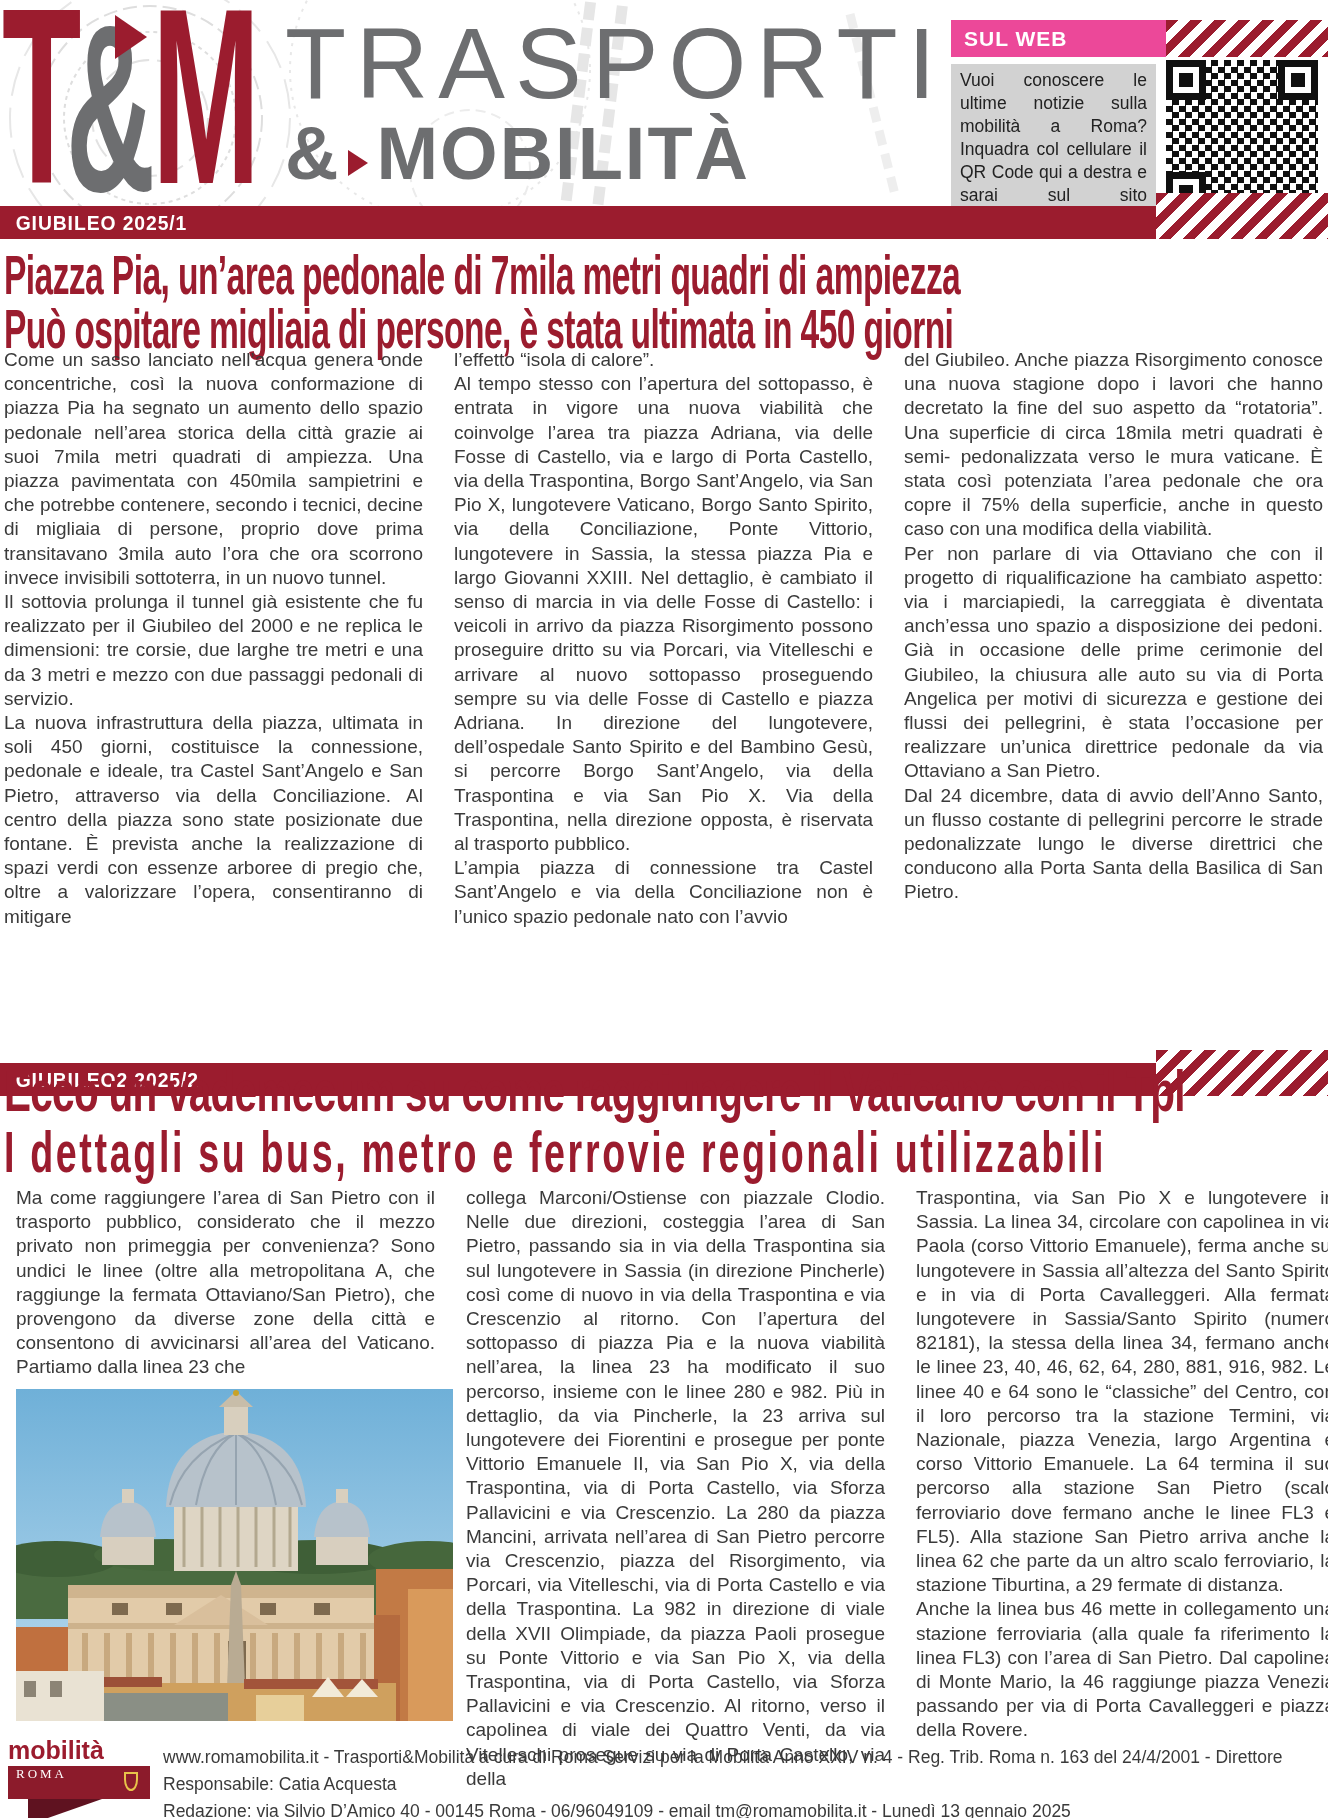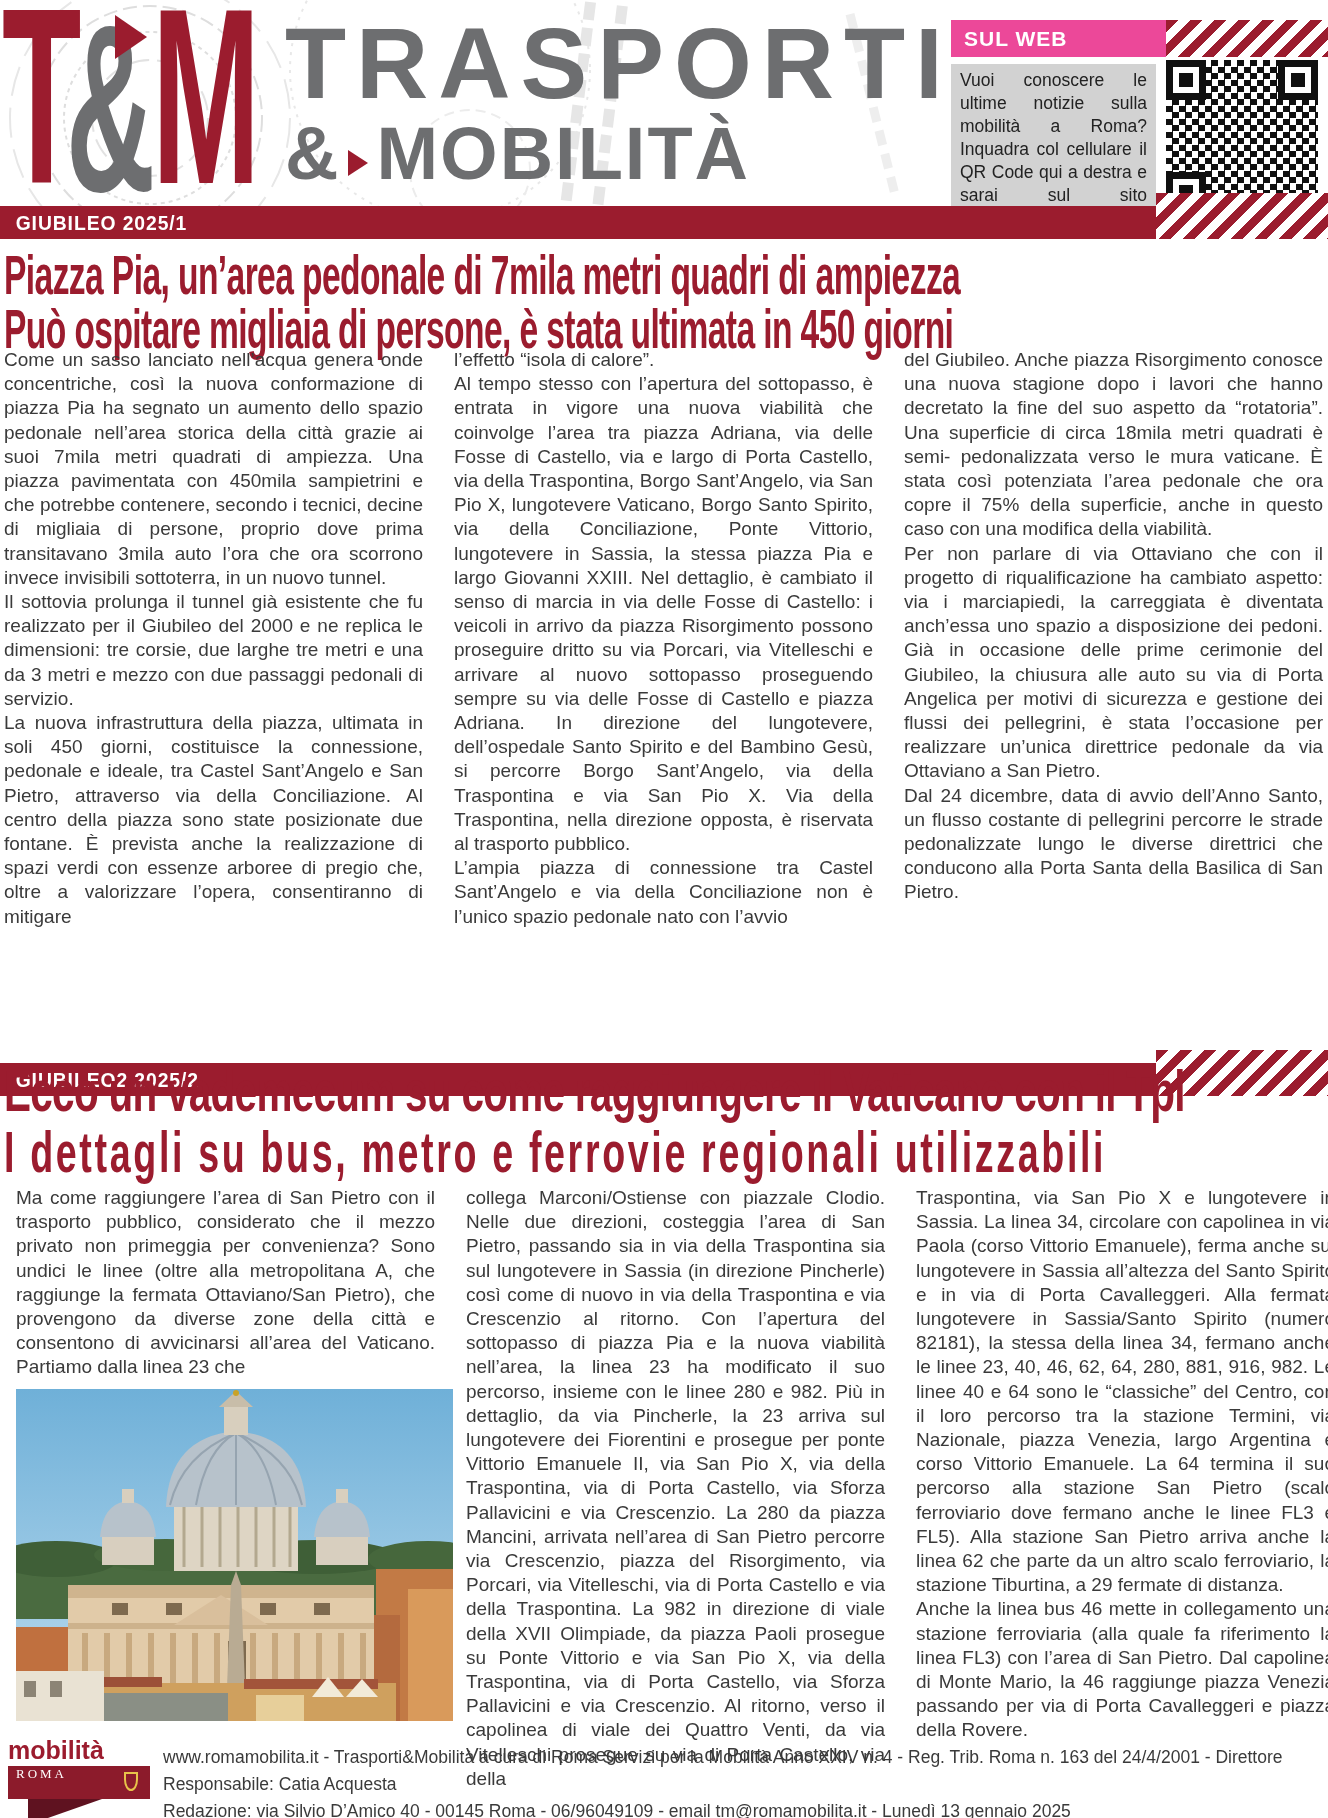--- a/index.html
+++ b/index.html
@@ -9,21 +9,21 @@
   
   .masthead{position:absolute;left:0;top:0;width:1328px;height:206px;}
   .deco{position:absolute;left:0;top:0;}
   .logo{position:absolute;left:2px;top:6px;width:300px;height:196px;}
   .logo span{position:absolute;line-height:1;font-weight:bold;transform-origin:0 0;white-space:nowrap;}
   .logo .lt{left:0;top:-34px;font-size:250px;color:#9b1c2e;transform:scaleX(.52);z-index:1;}
   .logo .lamp{left:64px;top:-16px;font-size:238px;color:#6d6e70;transform:scaleX(.52);z-index:2;}
   .logo .lm{left:150px;top:-34px;font-size:250px;color:#9b1c2e;transform:scaleX(.52);z-index:1;}
   .logo .big-arrow{position:absolute;left:113px;top:9px;width:0;height:0;z-index:3;
         border-left:32px solid #9b1c2e;border-top:22px solid transparent;border-bottom:22px solid transparent;}
-  .mast-t1{position:absolute;left:285px;top:13px;font-size:100px;font-weight:bold;color:#6d6e70;
+  .mast-t1{position:absolute;left:285px;top:13px;font-size:100px;font-weight:normal;color:#6d6e70;
         letter-spacing:10px;line-height:1;white-space:nowrap;}
   .mast-t2{position:absolute;left:285px;top:117px;font-size:74px;font-weight:bold;color:#6d6e70;
         letter-spacing:2px;line-height:1;white-space:nowrap;display:flex;align-items:center;}
   .mini-arrow{display:inline-block;width:0;height:0;border-left:20px solid #9b1c2e;
         border-top:13px solid transparent;border-bottom:13px solid transparent;margin:18px 8px 0 8px;}
 
   .sulweb-bar{position:absolute;left:951px;top:20px;width:377px;height:37px;background:#ec4899;}
   .sulweb-bar .lbl{color:#fff;font-weight:bold;font-size:21px;letter-spacing:1px;line-height:37px;padding-left:13px;display:inline-block;}
   .stripes{position:absolute;right:0;bottom:0;background:repeating-linear-gradient(135deg,#9b1c2e 0 9px,#ffffff 9px 17px);}
   .sulweb-bar .stripes{width:162px;height:37px;}

